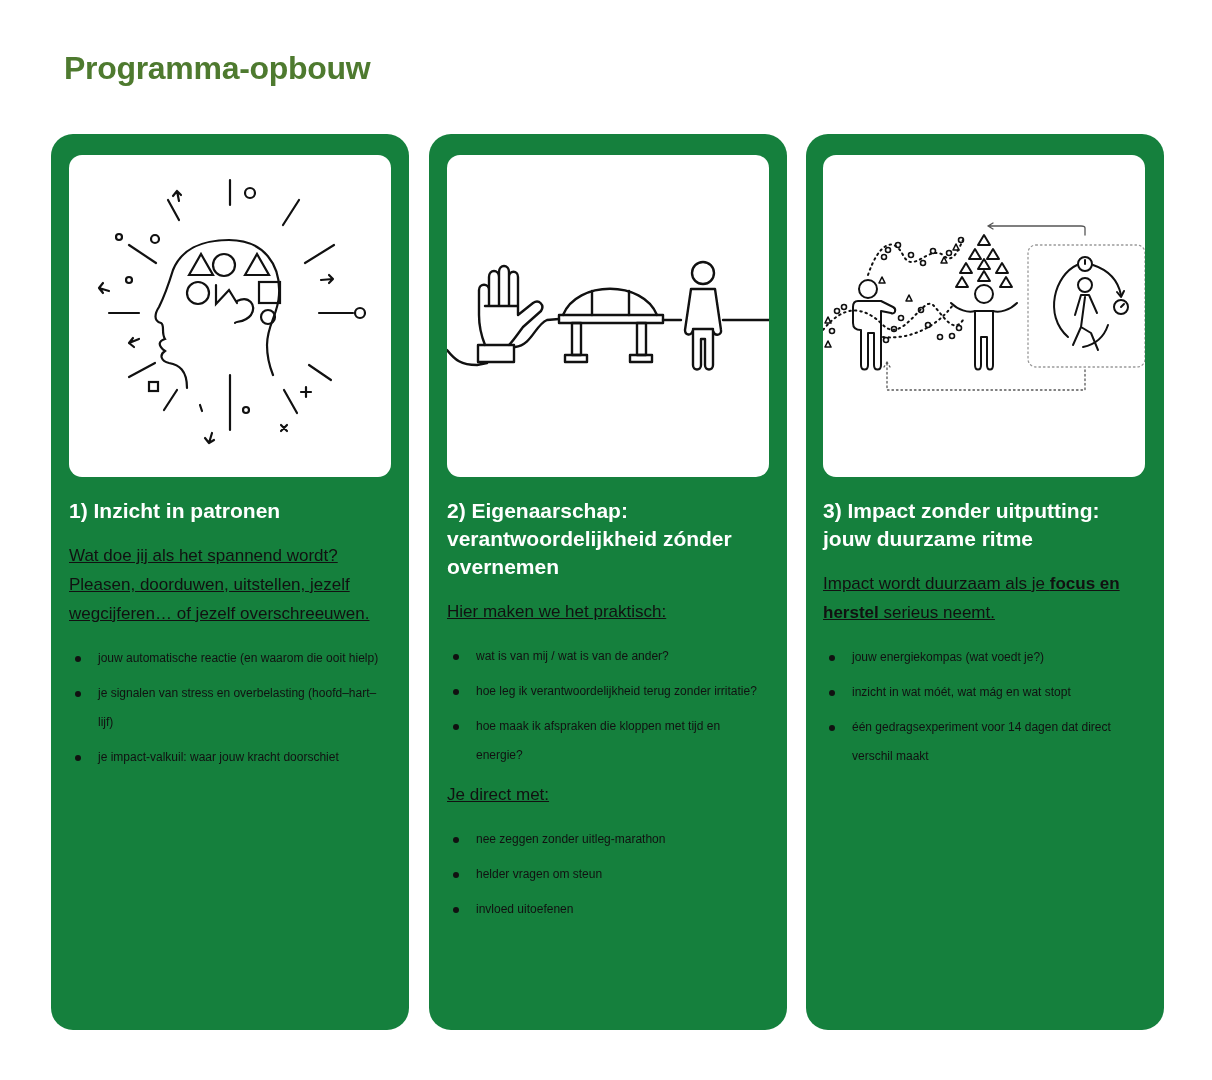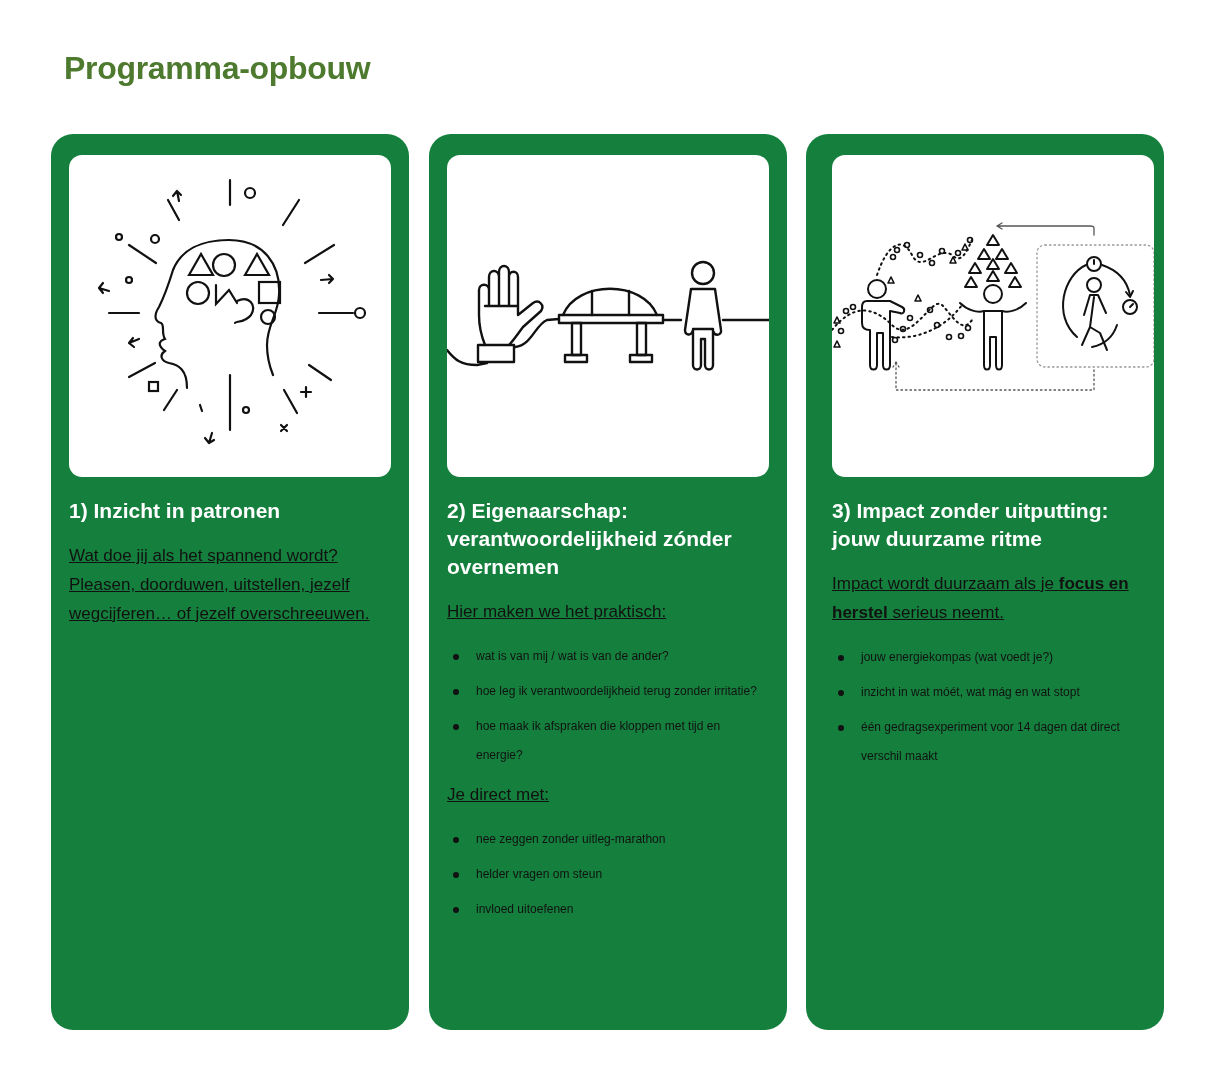--- a/index.html
+++ b/index.html
@@ -1,20 +1,20 @@
 <!DOCTYPE html>
 <html><head>
 <meta charset="utf-8">
 <style>
   html, body { margin:0; padding:0; background:#ffffff; }
   body { width:1212px; height:1080px; position:relative; overflow:hidden; font-family:"Liberation Sans", sans-serif; }
   .title { position:absolute; left:64px; top:50px; margin:0; font-size:32px; font-weight:700; color:#4e7a2f; letter-spacing:-0.3px; font-family:"Liberation Sans", sans-serif; }
   .card { position:absolute; top:134px; width:358px; height:896px; background:#15803d; border-radius:22px; box-sizing:border-box; padding:21px 18px 0 18px; overflow:hidden; }
   .card-1 { left:51px; } .card-2 { left:429px; } .card-3 { left:806px; }
-  .card-3 { padding-left:26px; }
+  .card-3 { padding-left:17px; }
   .img { width:322px; height:322px; background:#ffffff; border-radius:13px; overflow:hidden; position:relative; }
   .img svg { width:322px; height:322px; display:block; }
   .card h2 { margin:20px 0 0 0; font-size:21px; line-height:28px; font-weight:700; color:#ffffff; font-family:"Liberation Sans", sans-serif; }
   .card p { margin:16px 0 0 0; font-size:17px; line-height:29px; color:#111111;text-decoration:underline; }
   .card ul { margin:16px 0 0 0; padding:0 0 0 29px; list-style:none; }
   .card li { position:relative; font-size:12px; line-height:29px; color:#111111; margin-bottom:6px; }
   .card li::before { content:""; position:absolute; left:-23px; top:12px; width:6px; height:6px; border-radius:50%; background:#111111; }
   .card b { font-weight:700; }
 </style>
 </head>
@@ -62,20 +62,25 @@
       <path d="M30 133 L40 136 M30 133 L34 128 M30 133 L34 138"></path>
       <path d="M60 188 L70 184 M60 188 L64 183 M60 188 L65 192"></path>
       <path d="M110 46 L108 36 M108 36 L104 41 M108 36 L112 40"></path>
       <path d="M252 125 L264 124 M264 124 L260 120 M264 124 L260 128"></path>
       <path d="M143 278 L140 288 M140 288 L136 283 M140 288 L145 285"></path>
       <path d="M131 250 L133 256"></path>
     </svg>
   </div>
   <h2>1) Inzicht in patronen</h2>
   <p>Wat doe jij als het spannend wordt? Pleasen, doorduwen, uitstellen, jezelf wegcijferen… of jezelf overschreeuwen.</p>
+  <ul>
+    <li>jouw automatische reactie (en waarom die ooit hielp)</li>
+    <li>je signalen van stress en overbelasting (hoofd–hart–lijf)</li>
+    <li>je impact-valkuil: waar jouw kracht doorschiet</li>
+  </ul>
 </section>
 
 <section class="card card-2">
   <div class="img">
     <svg viewBox="0 0 322 322" fill="none" stroke="#111" stroke-width="2.4" stroke-linecap="round" stroke-linejoin="round">
 
       <path d="M0 195 C8 205 14 210 30 210 L40 208"></path>
       <path d="M68 192 C85 190 88 170 100 165 L112 164"></path>
       <path d="M216 165 L234 165"></path>
       <path d="M276 165 L322 165"></path>

